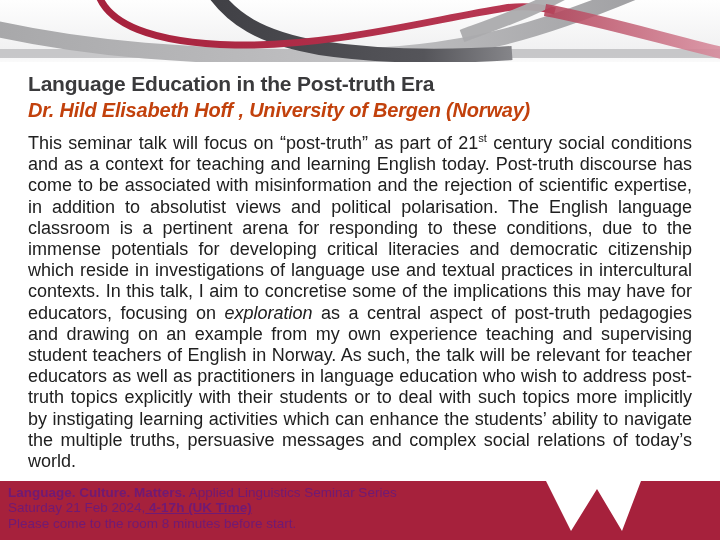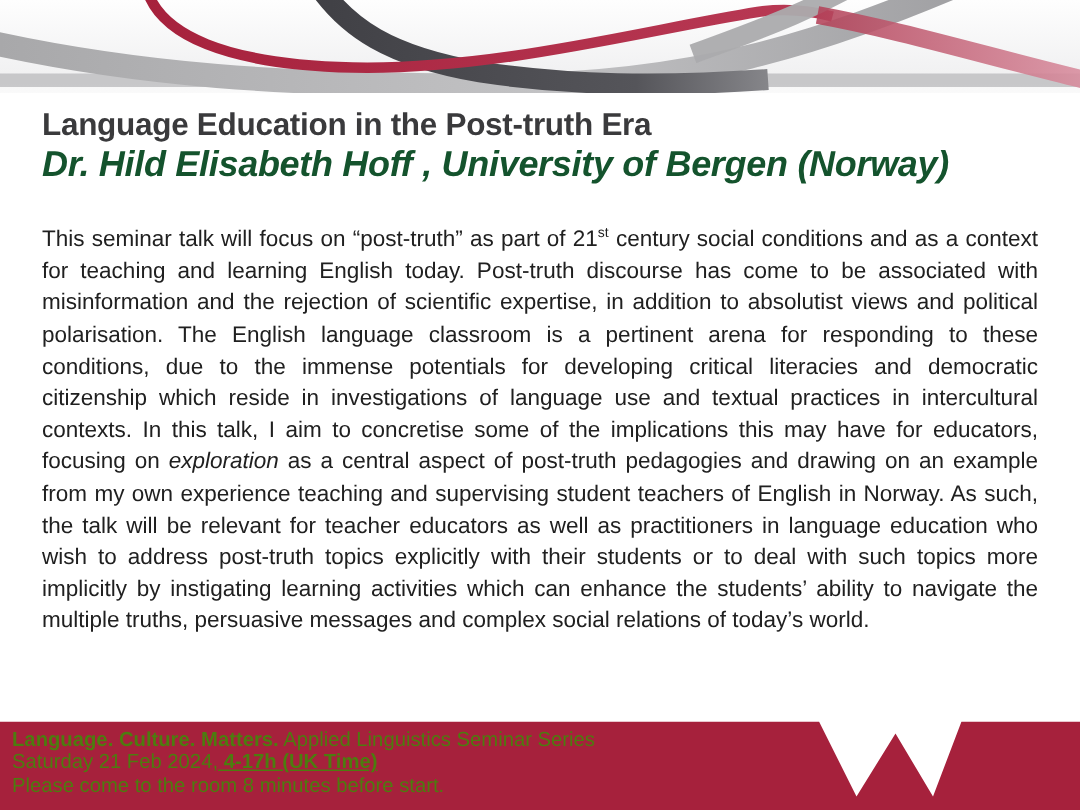--- a/index.html
+++ b/index.html
@@ -9,31 +9,31 @@
     margin:0 auto;
   }
   
   .banner{position:absolute;top:0;left:0;width:720px;height:62px;
     background:linear-gradient(180deg,#fefefe 0%,#f1f1f2 78%,#fafafa 100%);}
   .banner svg{position:absolute;top:0;left:0;width:100%;height:100%;}
   
   .hdr{position:absolute;left:28px;top:70px;right:28px;}
   .hdr h1{margin:0;font-size:21px;line-height:27px;font-weight:700;
     color:#3a3a3c;letter-spacing:-0.2px;}
-  .hdr h2{margin:0;font-size:24px;line-height:26px;font-weight:700;
-    font-style:italic;color:#14532d;letter-spacing:-0.2px;}
+  .hdr h2{margin:0;font-size:20px;line-height:26px;font-weight:700;
+    font-style:italic;color:#c2410c;letter-spacing:-0.2px;}
   
-  .abstract{position:absolute;left:28px;right:28px;top:149px;margin:0;
-    font-size:15px;line-height:21.2px;color:#202020;text-align:justify;}
+  .abstract{position:absolute;left:28px;right:28px;top:133px;margin:0;
+    font-size:18px;line-height:21.2px;color:#202020;text-align:justify;}
   .abstract sup{font-size:0.62em;line-height:0;vertical-align:super;}
   .abstract em{font-style:italic;}
   
   .footer{position:absolute;left:0;bottom:0;width:720px;height:59px;}
   .footer svg{position:absolute;top:0;left:0;width:100%;height:100%;display:block;}
-  .footer-text{position:absolute;left:8px;top:4px;color:#4d7c0f;
+  .footer-text{position:absolute;left:8px;top:4px;color:#701a75;
     font-size:13.5px;line-height:15.3px;white-space:nowrap;}
   .footer-text strong{font-weight:700;}
   .footer-text strong.u{text-decoration:underline;}
 </style>
 </head>
 <body>
 
 <div class="page">
 
   <div class="banner">

